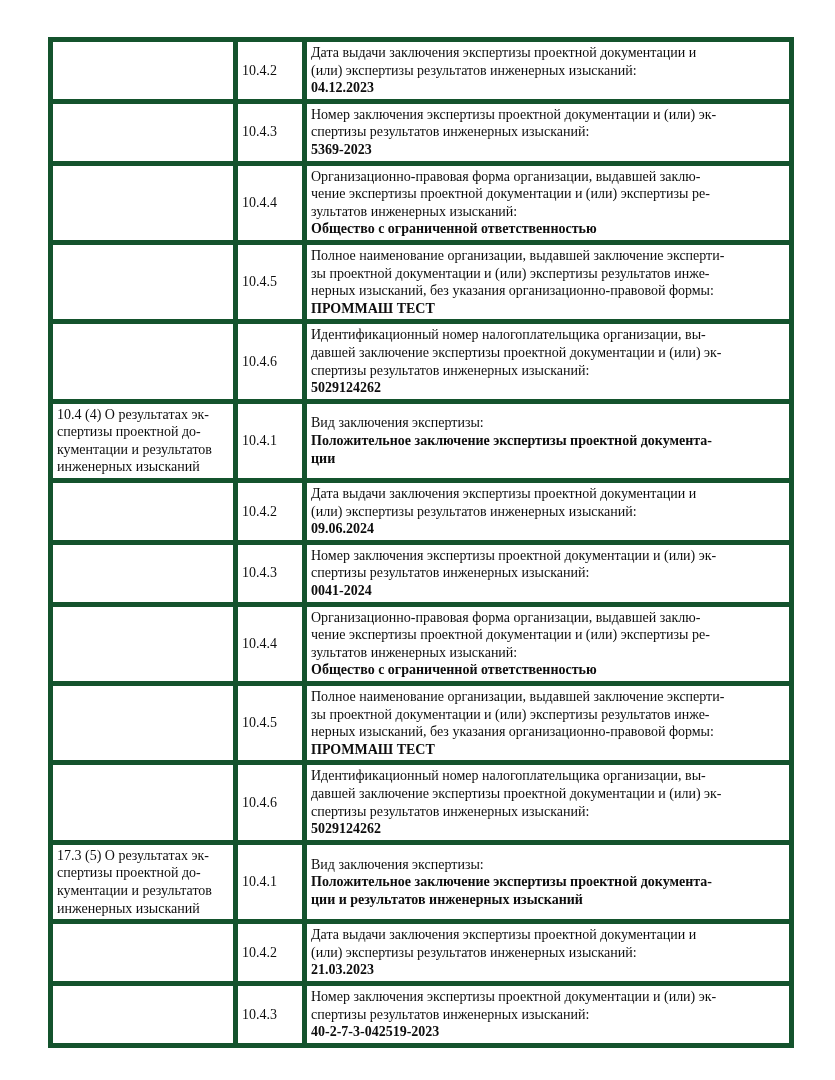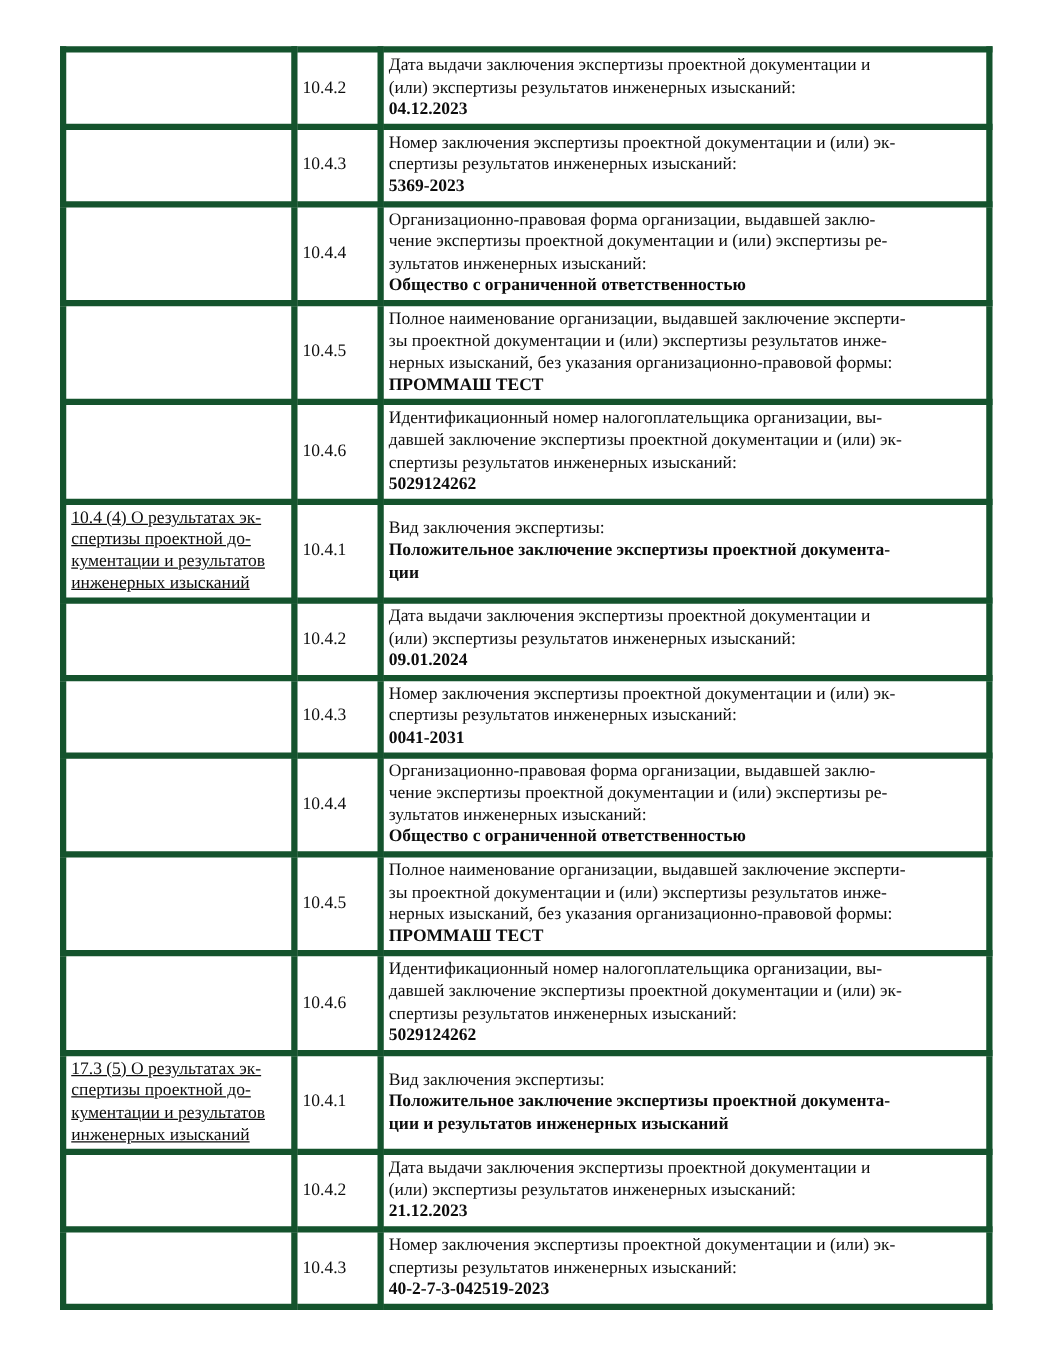--- a/index.html
+++ b/index.html
@@ -29,21 +29,20 @@
     border: 5px solid #14532d;
     font-size: 14px;
     line-height: 17.6px;
     padding: 2px 4px;
     vertical-align: middle;
     overflow: hidden;
   }
   td.c1 {
     vertical-align: top;
     padding: 2px 2px 2px 2px;
-    text-decoration: underline;
   }
   td.c2 {
     padding-left: 6px;
     margin-left: 28px;
   }
   td.c3 {
     padding-left: 5px;
   }
   .pre { white-space: pre-line; }
   .value { font-weight: bold; }
@@ -152,35 +151,35 @@
   <tr>
     <td class="c1">
       <div class="pre"></div>
     </td>
     <td class="c2">
       <div>10.4.2</div>
     </td>
     <td class="c3">
       <div class="pre label">Дата выдачи заключения экспертизы проектной документации и
 (или) экспертизы результатов инженерных изысканий:</div>
-      <div class="pre value">09.01.2024</div>
+      <div class="pre value">09.06.2024</div>
     </td>
   </tr>
 
   <tr>
     <td class="c1">
       <div class="pre"></div>
     </td>
     <td class="c2">
       <div>10.4.3</div>
     </td>
     <td class="c3">
       <div class="pre label">Номер заключения экспертизы проектной документации и (или) эк-
 спертизы результатов инженерных изысканий:</div>
-      <div class="pre value">0041-2031</div>
+      <div class="pre value">0041-2024</div>
     </td>
   </tr>
 
   <tr>
     <td class="c1">
       <div class="pre"></div>
     </td>
     <td class="c2">
       <div>10.4.4</div>
     </td>
@@ -242,21 +241,21 @@
   <tr>
     <td class="c1">
       <div class="pre"></div>
     </td>
     <td class="c2">
       <div>10.4.2</div>
     </td>
     <td class="c3">
       <div class="pre label">Дата выдачи заключения экспертизы проектной документации и
 (или) экспертизы результатов инженерных изысканий:</div>
-      <div class="pre value">21.12.2023</div>
+      <div class="pre value">21.03.2023</div>
     </td>
   </tr>
 
   <tr>
     <td class="c1">
       <div class="pre"></div>
     </td>
     <td class="c2">
       <div>10.4.3</div>
     </td>

